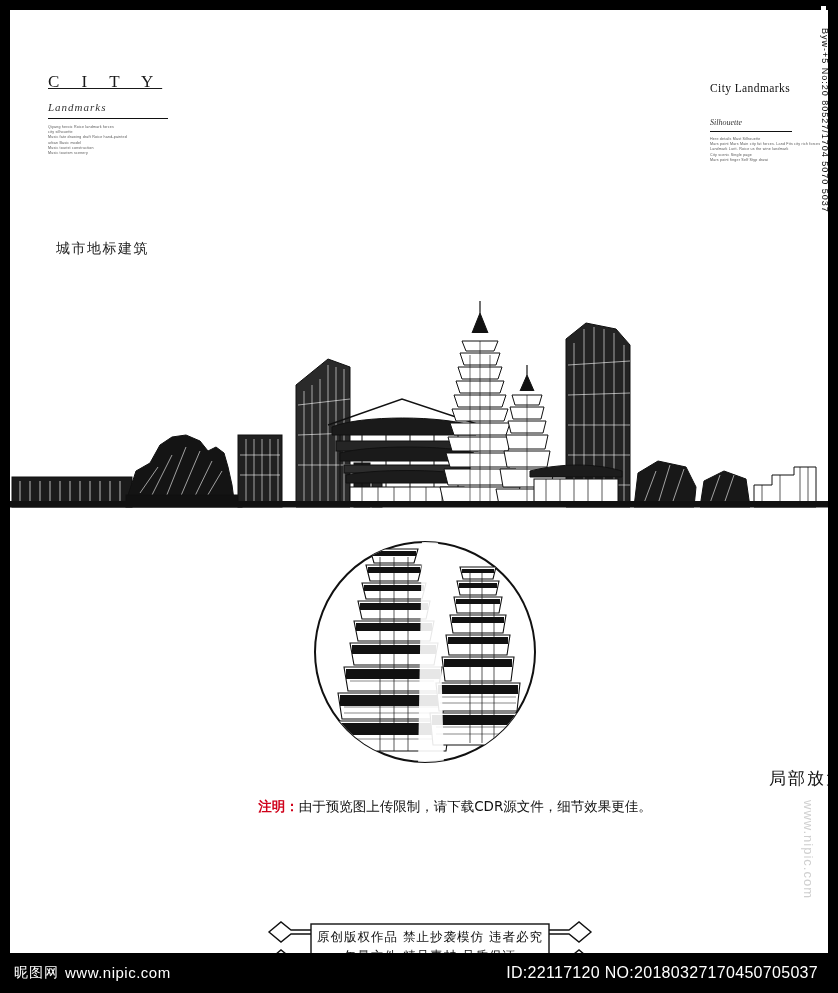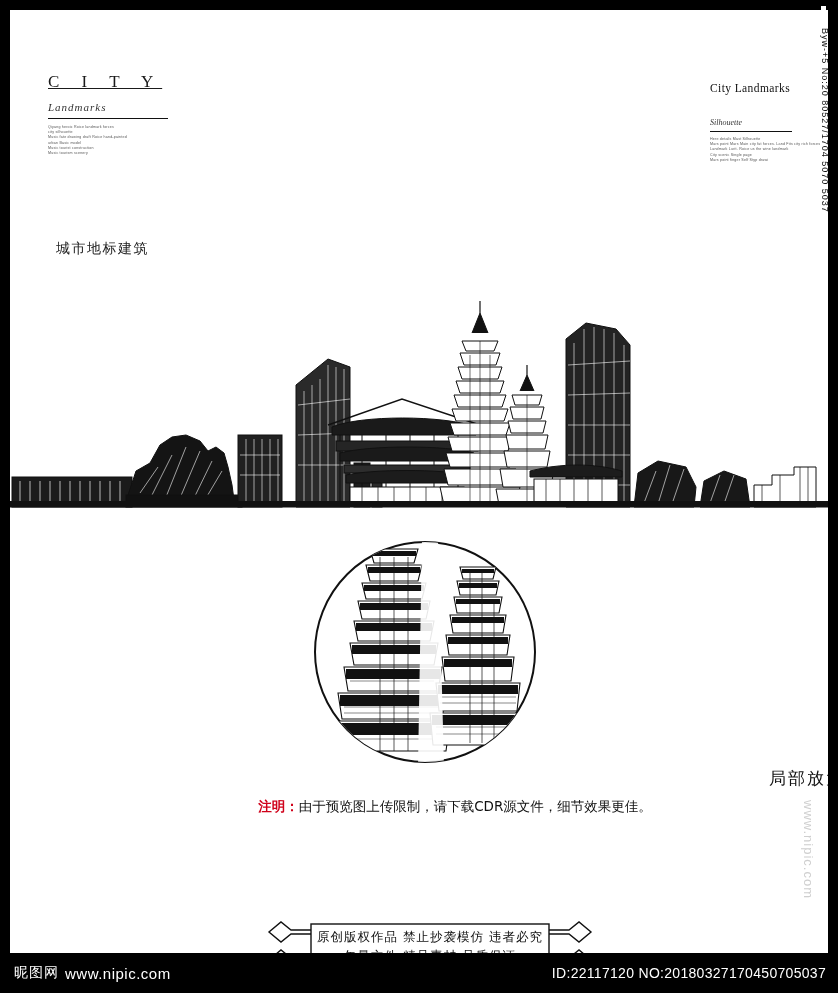--- a/index.html
+++ b/index.html
@@ -102,26 +102,26 @@
     font-family:"DejaVu Sans", sans-serif;font-size:12.5px;color:#111;letter-spacing:1px;
   }
   .ribbon-text div{line-height:19px;}
 
   
   .bottom-bar{
     position:absolute;left:0;bottom:0;width:838px;height:40px;background:#000;
     display:flex;align-items:center;justify-content:space-between;
   }
   .bottom-left{
-    display:flex;align-items:center;gap:6px;padding-left:14px;color:#fff;
+    display:flex;align-items:flex-start;gap:6px;padding-left:14px;color:#fff;
   }
   .bl-cn{font-size:14px;font-family:"DejaVu Sans", sans-serif;letter-spacing:1px;}
   .bl-url{font-size:15px;font-family:"Liberation Sans", sans-serif;letter-spacing:.5px;}
   .bottom-right{
-    padding-right:12px;color:#fff;font-size:14px;
+    padding-right:20px;color:#fff;font-size:16px;
     font-family:"Liberation Sans", sans-serif;letter-spacing:.3px;
   }
   .corner-dot{position:absolute;right:12px;top:6px;width:5px;height:5px;background:#fff;}
 </style>
 </head>
 <body>
 
 <div id="page">
 
   <div class="frame-top"></div>

